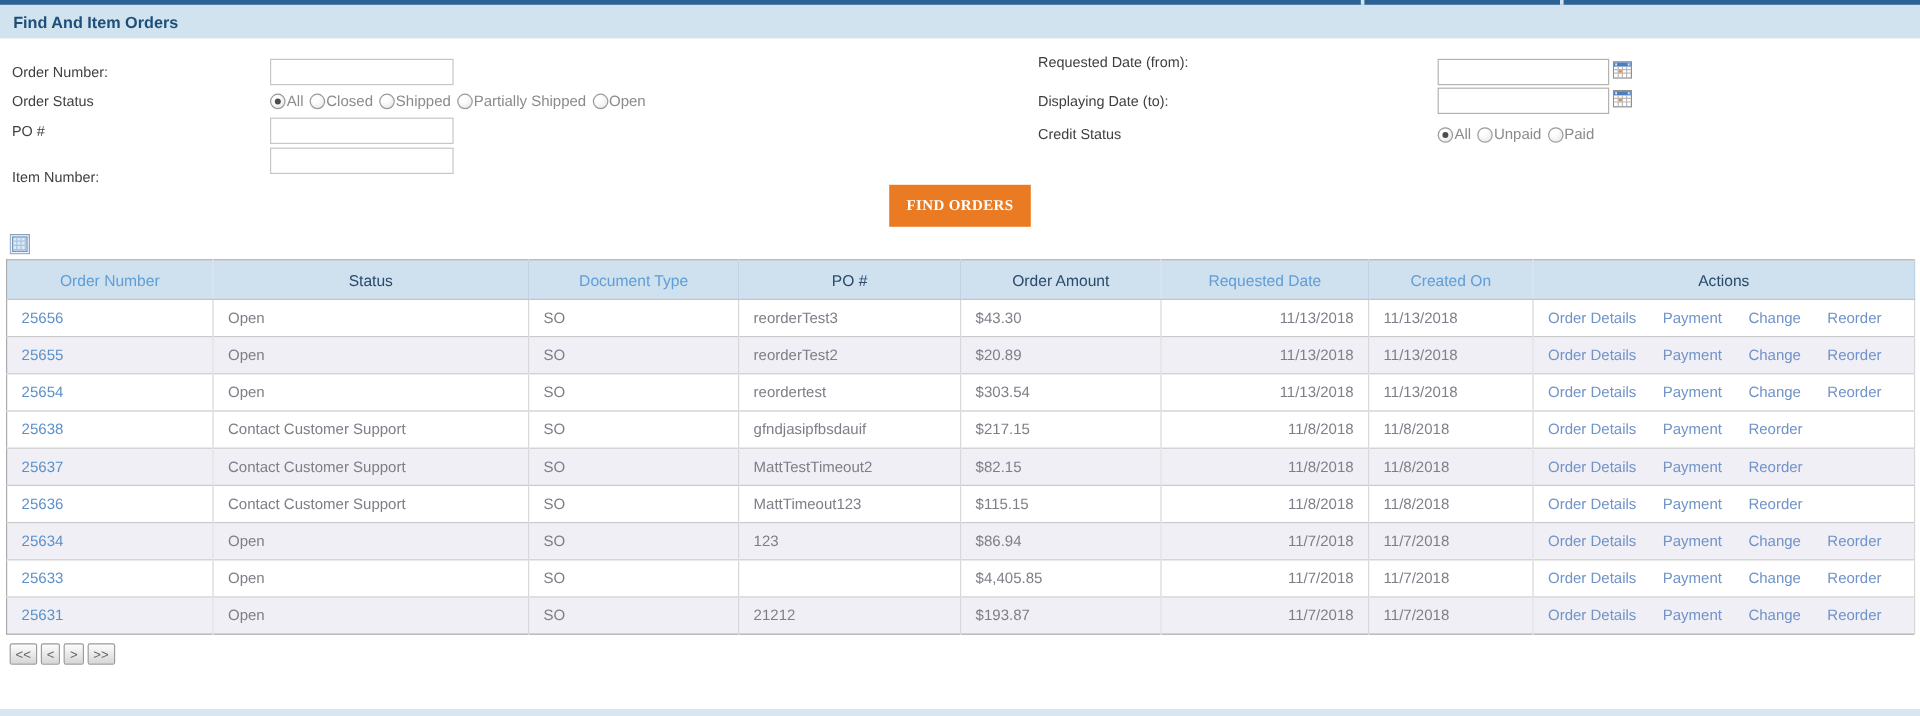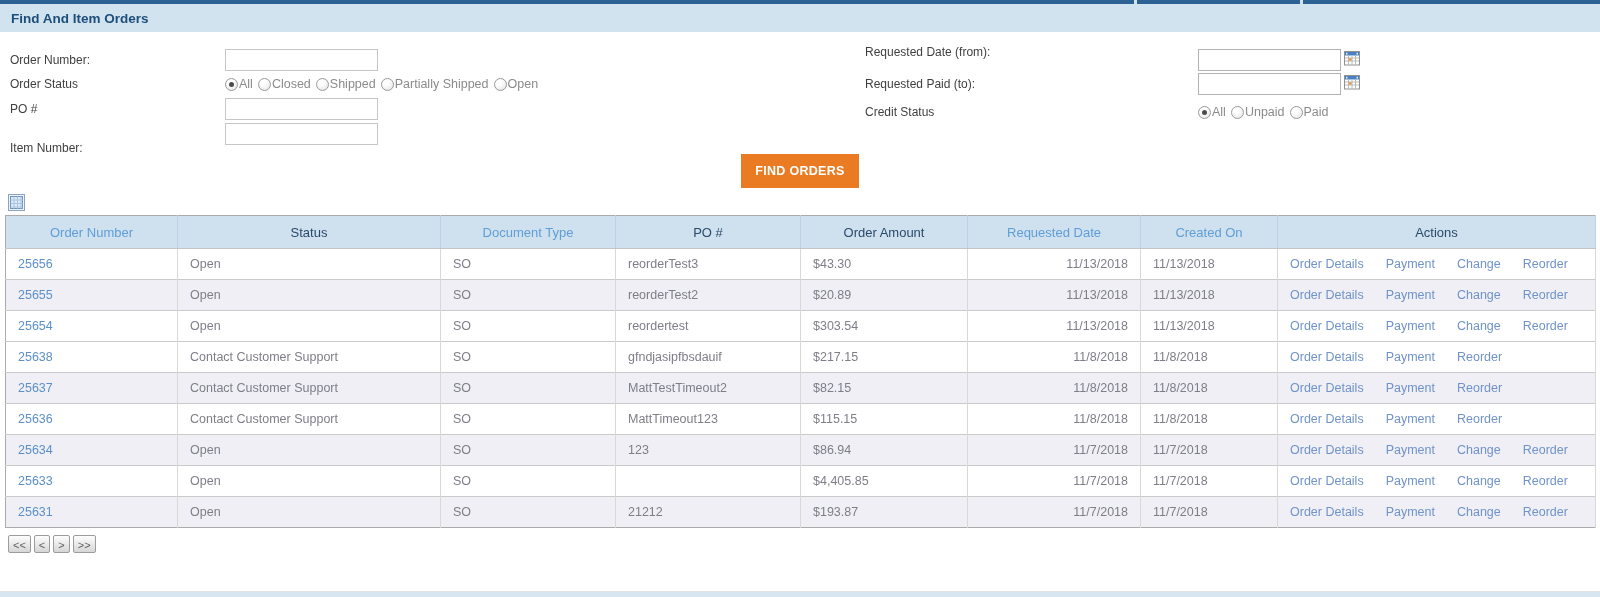--- a/index.html
+++ b/index.html
@@ -24,21 +24,21 @@
   .cal{margin-left:3px;display:inline-block;cursor:pointer}
   .radios{display:flex;align-items:center;color:#8b8b8b;font-size:12.5px}
   .ropt{display:flex;align-items:center;margin-right:5px;cursor:default}
   .radio{width:11px;height:11px;border-radius:50%;border:1px solid #9a9a9a;
     background:radial-gradient(circle at 35% 30%, #ffffff 25%, #e2e2e2);display:inline-block;position:relative;flex:0 0 auto}
   .radio.checked::after{content:'';position:absolute;left:3px;top:3px;width:5px;height:5px;border-radius:50%;background:#4c4c4c}
   .rlabel{margin-left:1px}
 
   
   .btnrow{display:flex;justify-content:center;margin-top:2px}
-  .findbtn{background:#ea7b22;color:#ffffff;border:none;font-family:Liberation Sans, sans-serif;
+  .findbtn{background:#ea7b22;color:#ffffff;border:none;font-family:Liberation Serif, serif;
     font-size:12.5px;font-weight:bold;padding:10px 14px;letter-spacing:.3px;cursor:pointer}
 
   .iconrow{margin:6px 0 4px 8px;height:17px}
 
   
   table.orders{border-collapse:collapse;table-layout:fixed;width:1590px;margin:0 5px;border:1px solid #ababab}
   table.orders th{background:#cfe0ee;height:30px;font-weight:normal;font-size:13px;text-align:center;
     border-right:1px solid #bdd2e4;border-bottom:1px solid #c4c4c4;overflow:hidden;white-space:nowrap}
   th.th-link{color:#5f9ed6}
   th.th-dark{color:#2a4a6b}
@@ -133,21 +133,21 @@
           <rect x="1" y="2" width="14" height="3.5" fill="#4a7fc1"></rect>
           <rect x="2" y="2.8" width="1.5" height="1.8" fill="#dfe9f5"></rect>
           <rect x="12.5" y="2.8" width="1.5" height="1.8" fill="#dfe9f5"></rect>
           <path d="M1 8h14M1 11h14M4.5 5.5v9M8 5.5v9M11.5 5.5v9" stroke="#b9b9b9" stroke-width="1"></path>
           <rect x="5" y="8.5" width="2.5" height="2" fill="#f0881e"></rect>
         </svg>
     </span>
   </div>
 
   <div class="frow" style="top:32px;left:865px">
-      <span class="flabel">Requested Paid (to):</span>
+      <span class="flabel">Displaying Date (to):</span>
     </div>
   <div class="frow" style="top:32px;left:1198px">
     <input class="date-in" type="text" value="" style="">
     <span class="cal">
       <svg width="16" height="16" viewBox="0 0 16 16">
           <rect x="0.5" y="1.5" width="15" height="13.5" fill="#ffffff" stroke="#8f8f8f"></rect>
           <rect x="1" y="2" width="14" height="3.5" fill="#4a7fc1"></rect>
           <rect x="2" y="2.8" width="1.5" height="1.8" fill="#dfe9f5"></rect>
           <rect x="12.5" y="2.8" width="1.5" height="1.8" fill="#dfe9f5"></rect>
           <path d="M1 8h14M1 11h14M4.5 5.5v9M8 5.5v9M11.5 5.5v9" stroke="#b9b9b9" stroke-width="1"></path>

